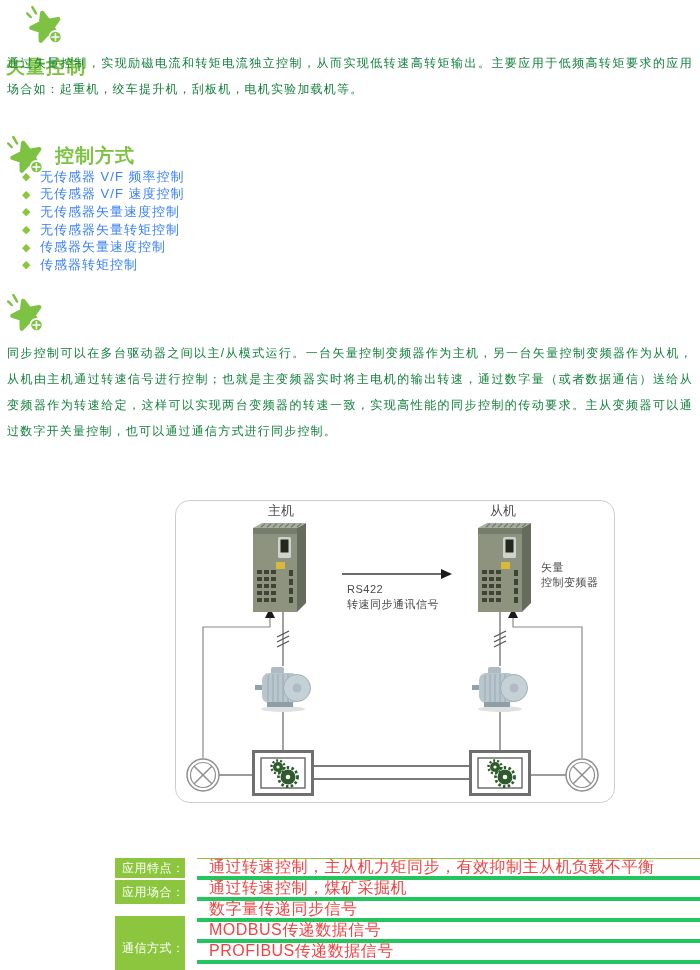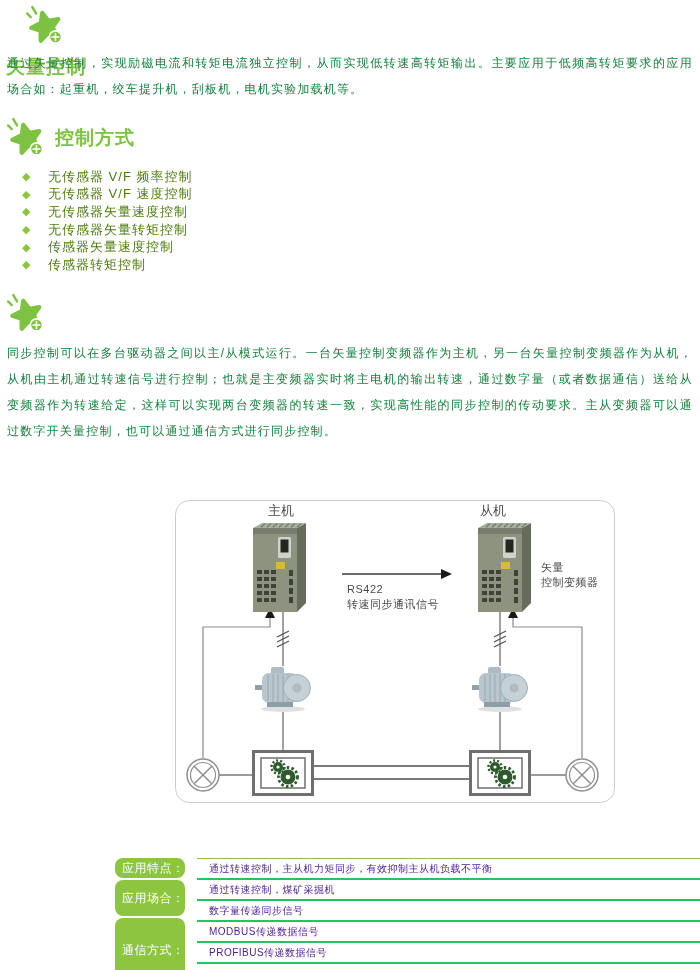--- a/index.html
+++ b/index.html
@@ -15,39 +15,39 @@
   .section-header h2 { font-size:19px; font-weight:bold; color:#7dc242; letter-spacing:1px; }
 
   
   .para { position:absolute; left:7px; width:686px; font-size:12px; line-height:26px;
           letter-spacing:1.2px; color:#15803d; text-align:justify; }
 
   
   .bullets { position:absolute; left:22px; top:168px; }
   .bullet-item { display:flex; align-items:center; height:17.6px; }
   .bullet-item .diamond { color:#8cc63f; font-size:11px; width:12px; line-height:1; }
-  .bullet-item .b-text { font-size:13px; color:#4d7c0f; letter-spacing:1px; margin-left:14px; }
+  .bullet-item .b-text { font-size:13px; color:#3b82f6; letter-spacing:1px; margin-left:6px; }
 
   
   .diagram { position:absolute; left:175px; top:500px; width:440px; height:303px; }
   .diagram svg.scene { position:absolute; left:0; top:0; }
   .dlabel { position:absolute; font-size:13px; color:#4a4a4a; text-align:center; }
   .dnote  { position:absolute; font-size:11px; color:#4a4a4a; line-height:15px; letter-spacing:0.5px; }
 
   
   .spec-table { position:absolute; left:115px; top:858px; width:585px; display:flex; }
   .label-col { width:70px; flex:0 0 70px; }
   .label-cell { background:#8cc63f; color:#fff; font-size:12px; display:flex; align-items:center;
-                padding-left:7px; letter-spacing:0.5px;border-radius:8px; }
+                padding-left:7px; letter-spacing:0.5px; }
   .label-cell.r1 { height:20px; margin-bottom:2px; }
-  .label-cell.r2 { height:36px; margin-bottom:2px; }
+  .label-cell.r2 { height:24px; margin-bottom:12px; }
   .label-cell.r3 { height:64px; }
   .content-col { flex:1; margin-left:12px; border-top:1px solid #8cc63f; }
-  .content-cell { height:21px; border-bottom:2px solid #22c55e; display:flex; align-items:center;
-                  padding-left:12px; font-size:10px; color:#4c1d95; letter-spacing:0.5px; }
+  .content-cell { height:21px; border-bottom:4px solid #22c55e; display:flex; align-items:center;
+                  padding-left:12px; font-size:16px; color:#ef4444; letter-spacing:0.5px; }
 </style>
 </head>
 <body>
 
 <svg width="0" height="0" style="position:absolute" aria-hidden="true">
   <defs>
     <g id="star-glyph">
       <line x1="7" y1="2" x2="10.5" y2="8" stroke="#7dc242" stroke-width="2.4" stroke-linecap="round"></line>
       <line x1="2" y1="8" x2="5.5" y2="11.5" stroke="#7dc242" stroke-width="2.2" stroke-linecap="round"></line>
       <polygon points="16.4,7.5 22.3,15.1 31.7,13.4 26.3,21.3 30.9,29.8 21.6,27.1 15.0,34.1 14.7,24.4 6.0,21.7 15.1,17.0" fill="#7dc242" stroke="#7dc242" stroke-width="4" stroke-linejoin="round"></polygon>
@@ -123,21 +123,21 @@
 <div class="section-header" style="top:5px;flex-direction:column;">
   <span class="star">
     <svg width="42" height="42" viewBox="0 0 40 40">
         <use href="#star-glyph"></use>
       </svg>
   </span>
   <h2>矢量控制</h2>
 </div>
 <p class="para" style="top:50px;">通过矢量控制，实现励磁电流和转矩电流独立控制，从而实现低转速高转矩输出。主要应用于低频高转矩要求的应用场合如：起重机，绞车提升机，刮板机，电机实验加载机等。</p>
 
-<div class="section-header" style="top:117px;">
+<div class="section-header" style="top:135px;">
   <span class="star">
     <svg width="42" height="42" viewBox="0 0 40 40">
         <use href="#star-glyph"></use>
       </svg>
   </span>
   <h2>控制方式</h2>
 </div>
 <div class="bullets">
   <div class="bullet-item">
     <span class="diamond">◆</span>
@@ -205,21 +205,21 @@
     <use href="#inv" transform="translate(78,20)"></use>
     <use href="#inv" transform="translate(303,20)"></use>
     <use href="#motor" transform="translate(80,166)"></use>
     <use href="#motor" transform="translate(297,166)"></use>
     <use href="#gearbox" transform="translate(77,250)"></use>
     <use href="#gearbox" transform="translate(294,250)"></use>
     <use href="#encoder" transform="translate(28,275)"></use>
     <use href="#encoder" transform="translate(407,275)"></use>
   </svg>
   <div class="dlabel" style="left:78px; top:2px; width:56px;">主机</div>
-  <div class="dlabel" style="left:290px; top:2px; width:56px;">从机</div>
+  <div class="dlabel" style="left:300px; top:2px; width:56px;">从机</div>
   <div class="dnote" style="left:172px; top:82px;">
     <div>RS422</div>
     <div>转速同步通讯信号</div>
   </div>
   <div class="dnote" style="left:366px; top:60px;">
     <div>矢量</div>
     <div>控制变频器</div>
   </div>
 </div>
 

